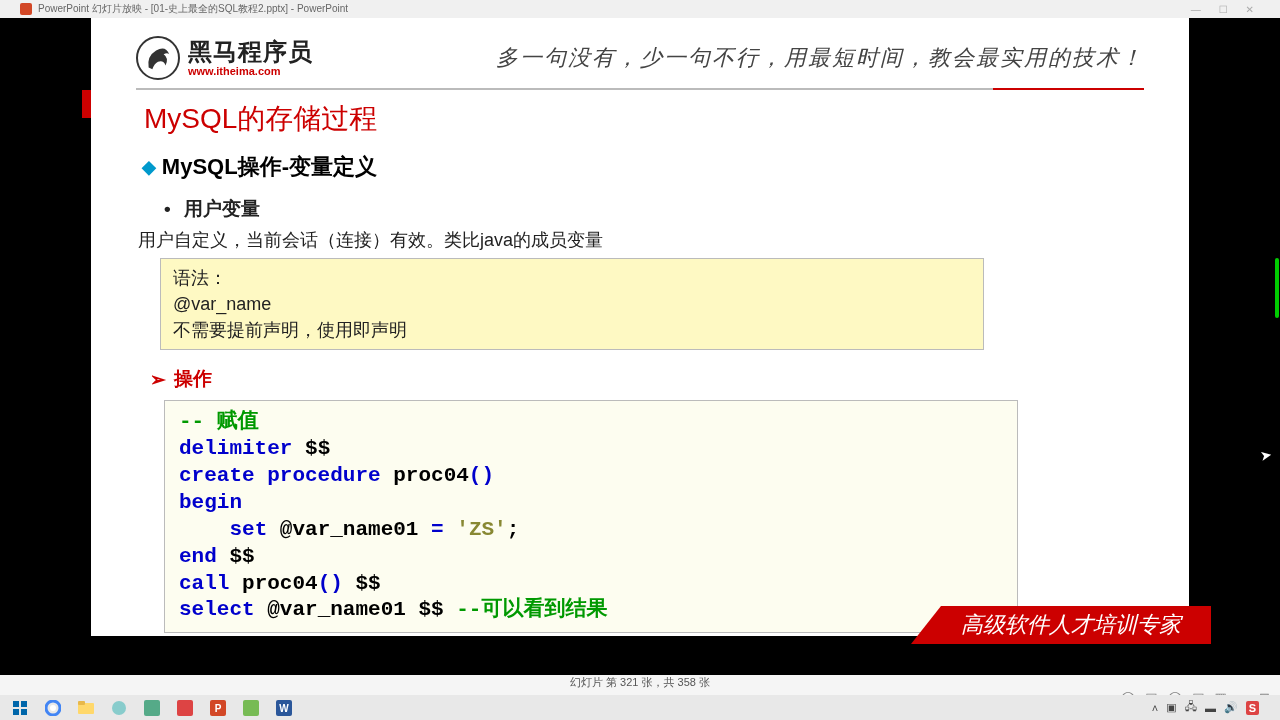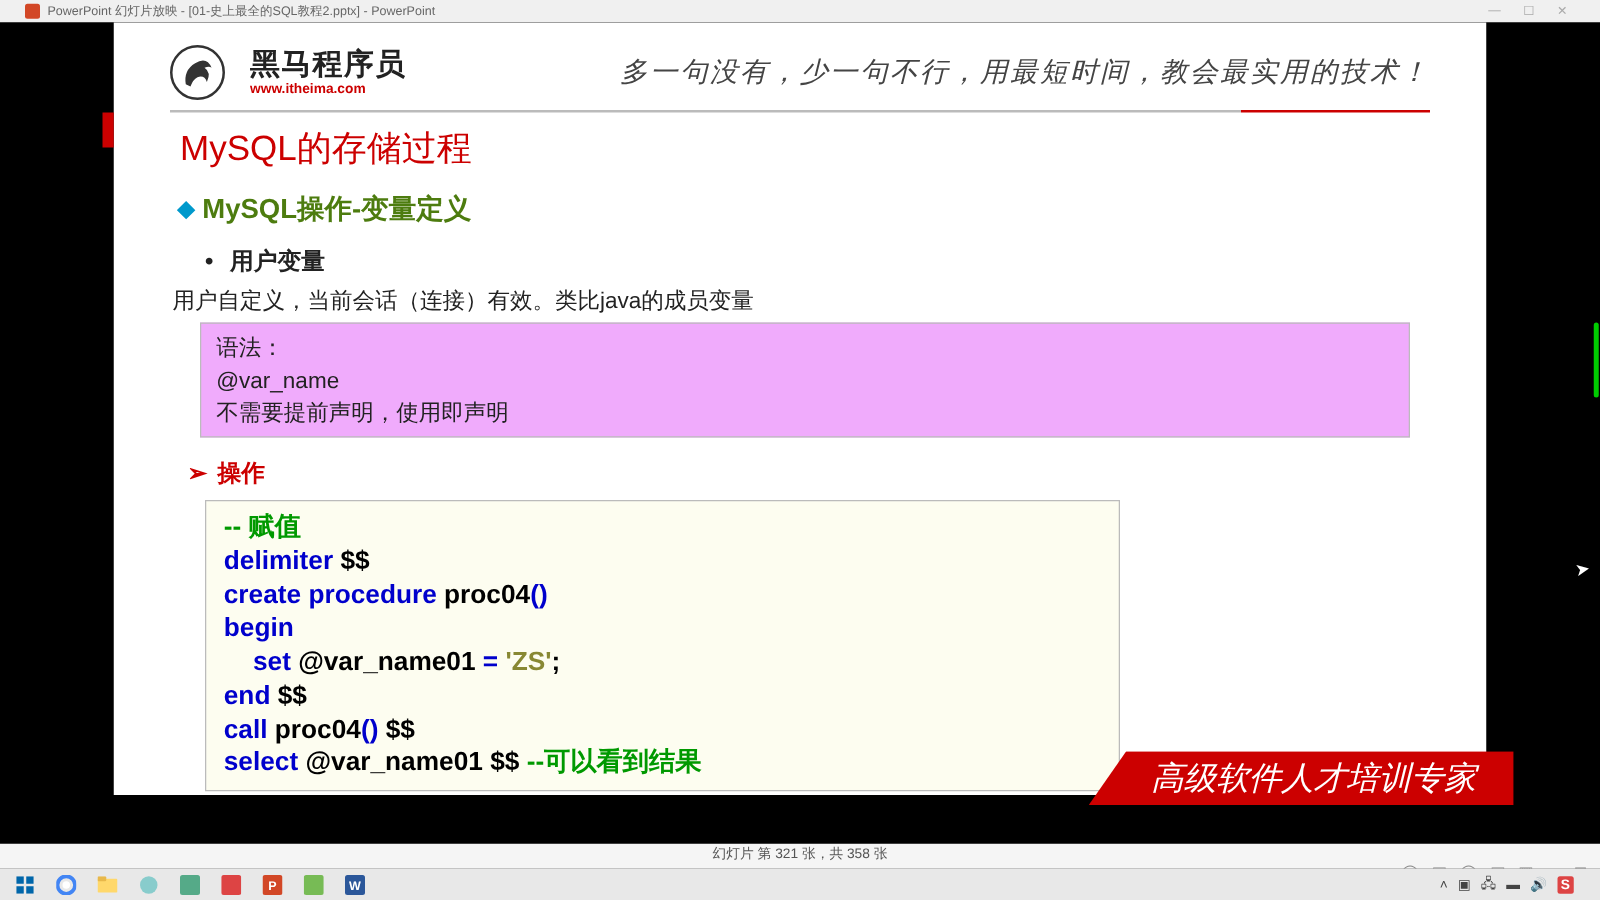--- a/index.html
+++ b/index.html
@@ -3,43 +3,43 @@
 <meta charset="utf-8">
 <style>
 * { margin:0; padding:0; box-sizing:border-box; }
 body { font-family:"Microsoft YaHei",sans-serif; background:#000; width:1280px; height:720px; overflow:hidden; position:relative; }
 .titlebar { height:18px; background:#f0f0f0; display:flex; align-items:center; padding:0 20px; font-size:10px; color:#666; }
 .pp-icon { width:12px; height:12px; background:#d24726; border-radius:2px; margin-right:6px; }
 .titlebar .controls { margin-left:auto; display:flex; gap:18px; padding-right:6px; color:#aaa; cursor:default; font-size:10px;}
 .presentation { position:absolute; top:18px; left:0; right:0; bottom:45px; background:#000; display:flex; align-items:flex-start; justify-content:center; }
 .slide { background:#fff; width:1098px; height:618px; position:relative; padding:18px 45px 0 45px; }
 .header { display:flex; align-items:center; justify-content:space-between; border-bottom:none; padding-bottom:4px; }
-.logo { display:flex; align-items:center; gap:20px; }
+.logo { display:flex; align-items:center; gap:8px; }
 .logo-circle { width:44px; height:44px; border:2.5px solid #333; border-radius:50%; display:flex; align-items:center; justify-content:center; }
 .logo-circle svg { width:30px; height:30px; }
 .logo-text { display:flex; flex-direction:column; line-height:1.1; }
 .logo-cn { font-size:24px; font-weight:bold; color:#222; letter-spacing:1px;}
 .logo-url { font-size:11px; color:#c00; font-weight:bold; }
 .slogan { font-size:22px; color:#444; font-style:italic; font-family:"KaiTi","STKaiti",serif; letter-spacing:2px; }
 .hr { height:2px; background:linear-gradient(to right,#bbb 85%,#c00 85%); margin-top:4px; }
 .red-tab { position:absolute; left:-9px; top:72px; width:9px; height:28px; background:#c00; }
 .title { font-size:28px; color:#c00; margin-top:10px; margin-left:8px; }
-.subtitle { display:flex; align-items:center; gap:6px; font-size:22px; font-weight:bold; color:#4d7c0f; margin-top:14px; margin-left:6px;}
+.subtitle { display:flex; align-items:center; gap:6px; font-size:22px; font-weight:bold; color:#000000; margin-top:14px; margin-left:6px;}
 .subtitle::before { content:"◆"; color:#0099cc; font-size:18px; }
 .bullet { font-size:19px; color:#222; margin:14px 0 0 28px; font-weight:bold;}
 .bullet::before { content:"• "; margin-right:8px;}
 .arrow-h { display:flex; align-items:center; gap:8px; font-size:19px; font-weight:bold; color:#c00; margin:16px 0 0 14px;}
 .arrow-h::before { content:"➢"; color:#c00;}
 .desc { font-size:18px; color:#222; margin:6px 0 0 2px;}
-.syntaxbox { margin:6px 0 0 24px; border:1.5px solid #bbb; background:#f0abfc; padding:6px 12px; font-size:18px; color:#222; line-height:1.45; width:968px;}
-.codebox { margin:8px 0 0 28px; border:1.5px solid #bbb; background:#fdfdf0; padding:8px 14px; font-family:Liberation Sans, sans-serif; font-size:21px; line-height:1.28; width:732px; font-weight:bold;}
+.syntaxbox { margin:6px 0 0 24px; border:1.5px solid #bbb; background:#fef9c3; padding:6px 12px; font-size:18px; color:#222; line-height:1.45; width:824px;}
+.codebox { margin:8px 0 0 28px; border:1.5px solid #bbb; background:#fdfdf0; padding:8px 14px; font-family:Liberation Mono, monospace; font-size:21px; line-height:1.28; width:854px; font-weight:bold;}
 .kw { color:#0000cc; }
 .cm { color:#009900; }
 .str { color:#888833; }
-.footer { position:absolute; right:-22px; bottom:-8px; background:#c00; color:#fff; font-size:26px; padding:4px 30px 4px 50px; font-style:italic; font-family:Liberation Mono, monospace; clip-path:polygon(30px 0,100% 0,100% 100%,0 100%);}
+.footer { position:absolute; right:-22px; bottom:-8px; background:#c00; color:#fff; font-size:22px; padding:4px 30px 4px 50px; font-style:italic; font-family:Liberation Mono, monospace; clip-path:polygon(30px 0,100% 0,100% 100%,0 100%);}
 .statusbar { position:absolute; left:0; right:0; bottom:25px; height:20px; background:#f5f5f5; display:flex; align-items:center; padding:0 10px; font-size:11px; color:#555;flex-direction:column; }
 .statusbar .sb-right { margin-left:auto; display:flex; gap:10px; align-items:center; color:#888; font-size:13px;}
 .sb-btn { cursor:pointer; }
 .taskbar { position:absolute; left:0; right:0; bottom:0; height:25px; background:#e8e8e8; display:flex; align-items:center; padding:0 5px; }
 .tb-item { width:30px; height:22px; display:flex; align-items:center; justify-content:center; margin-right:3px; cursor:pointer; border-radius:2px;}
 .tray { margin-left:auto; display:flex; align-items:center; gap:8px; font-size:11px; color:#444; padding-right:8px;}
 .cursor { position:absolute; right:8px; top:447px; font-size:14px; color:#fff; pointer-events:none; transform:rotate(-10deg);}
 .green-bar { position:absolute; right:1px; top:258px; width:4px; height:60px; background:#0c0; border-radius:2px;}
 </style>
 </head>

